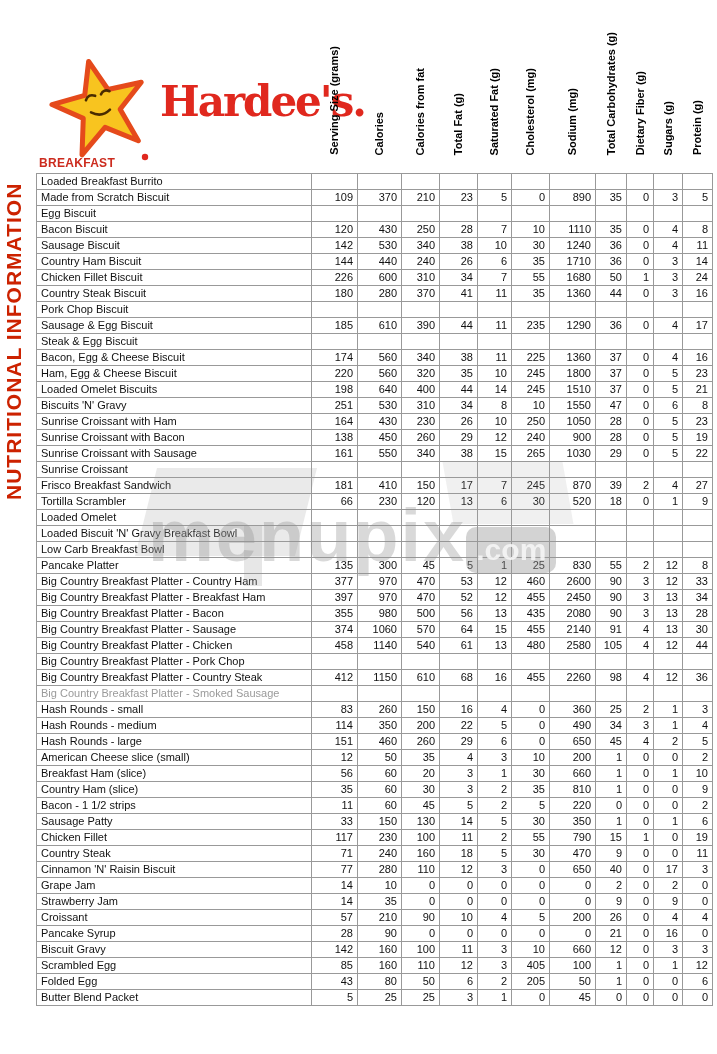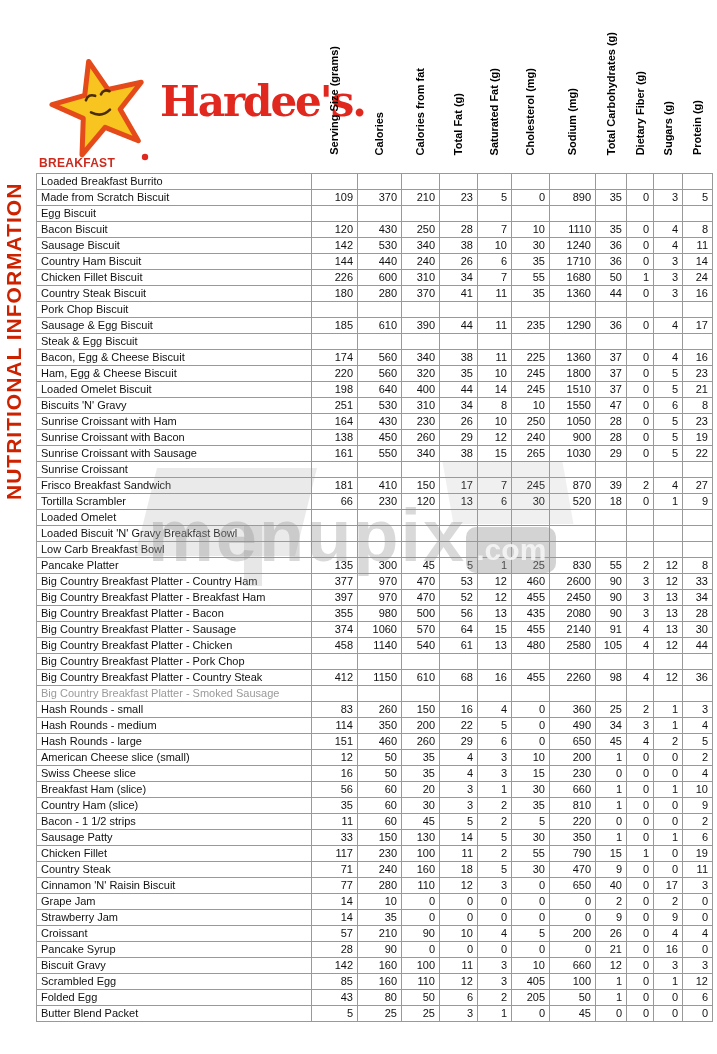--- a/index.html
+++ b/index.html
@@ -317,21 +317,21 @@
         <td class="num">35</td>
         <td class="num">10</td>
         <td class="num">245</td>
         <td class="num">1800</td>
         <td class="num">37</td>
         <td class="num">0</td>
         <td class="num">5</td>
         <td class="num">23</td>
       </tr>
       <tr>
-        <td class="name">Loaded Omelet Biscuit</td>
+        <td class="name">Loaded Omelet Biscuits</td>
         <td class="num">198</td>
         <td class="num">640</td>
         <td class="num">400</td>
         <td class="num">44</td>
         <td class="num">14</td>
         <td class="num">245</td>
         <td class="num">1510</td>
         <td class="num">37</td>
         <td class="num">0</td>
         <td class="num">5</td>
@@ -651,34 +651,20 @@
         <td class="num">50</td>
         <td class="num">35</td>
         <td class="num">4</td>
         <td class="num">3</td>
         <td class="num">10</td>
         <td class="num">200</td>
         <td class="num">1</td>
         <td class="num">0</td>
         <td class="num">0</td>
         <td class="num">2</td>
-      </tr>
-      <tr>
-        <td class="name">Swiss Cheese slice</td>
-        <td class="num">16</td>
-        <td class="num">50</td>
-        <td class="num">35</td>
-        <td class="num">4</td>
-        <td class="num">3</td>
-        <td class="num">15</td>
-        <td class="num">230</td>
-        <td class="num">0</td>
-        <td class="num">0</td>
-        <td class="num">0</td>
-        <td class="num">4</td>
       </tr>
       <tr>
         <td class="name">Breakfast Ham (slice)</td>
         <td class="num">56</td>
         <td class="num">60</td>
         <td class="num">20</td>
         <td class="num">3</td>
         <td class="num">1</td>
         <td class="num">30</td>
         <td class="num">660</td>

